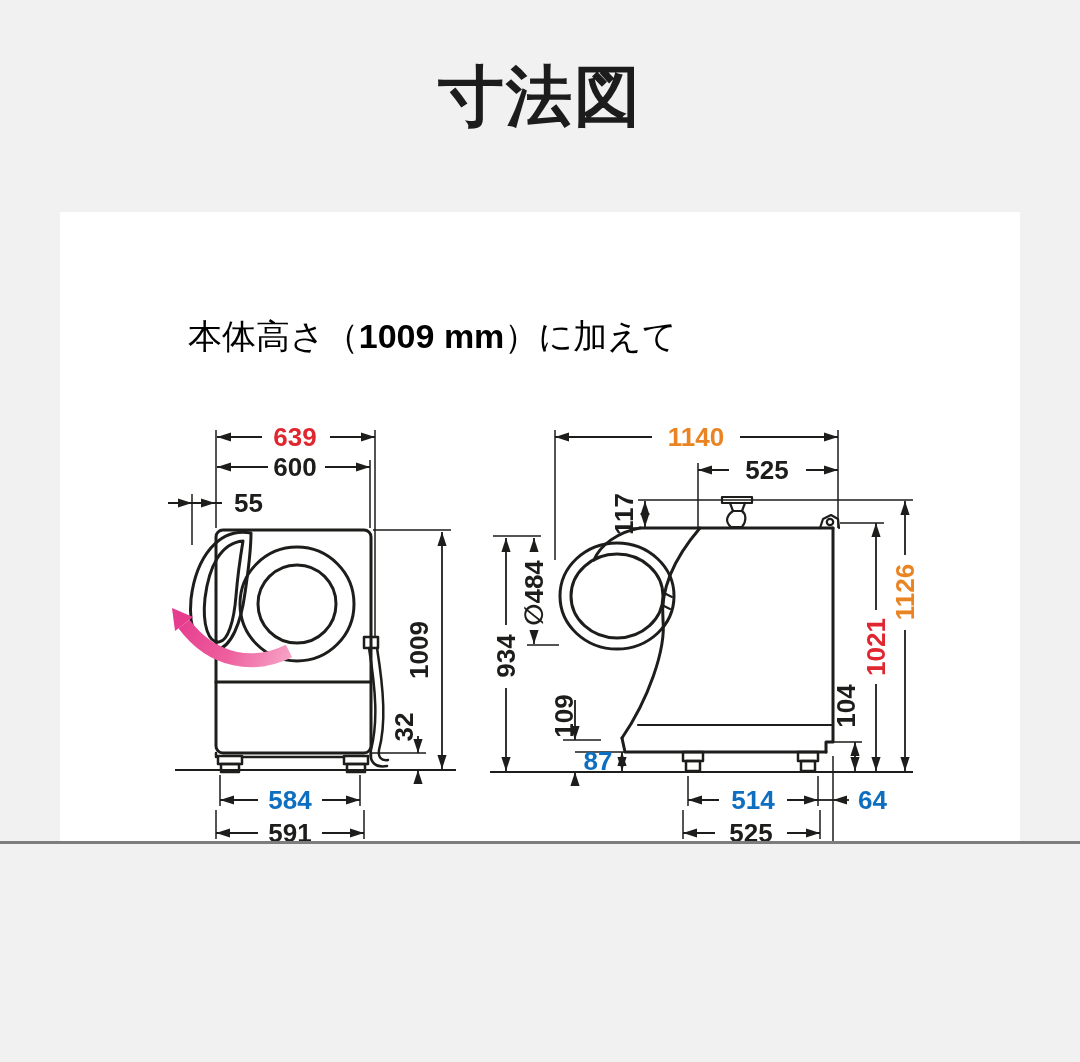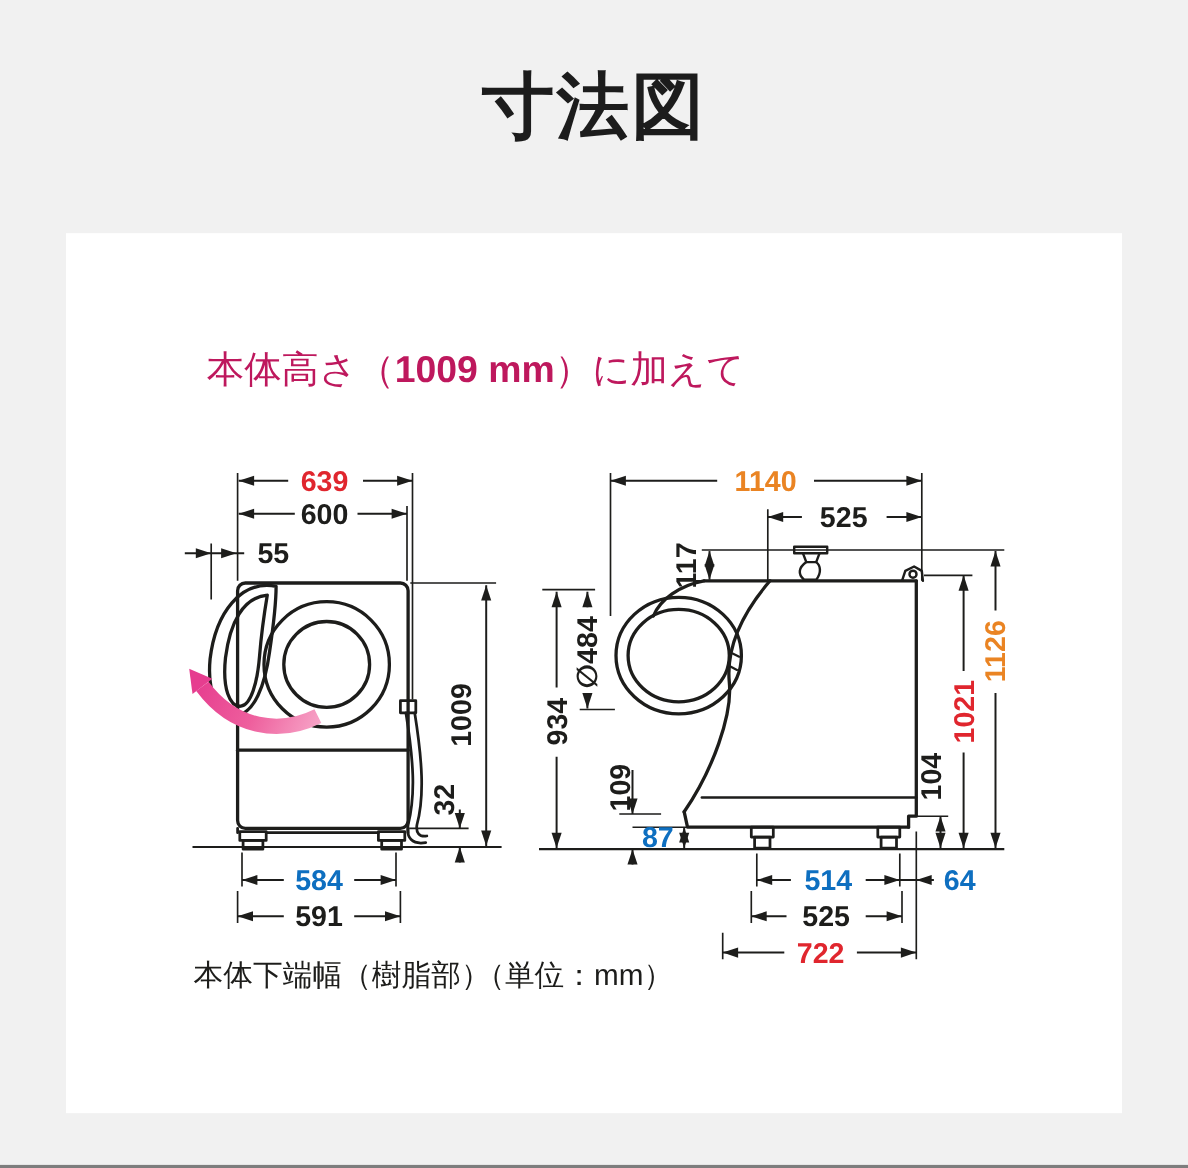--- a/index.html
+++ b/index.html
@@ -1,21 +1,21 @@
 <!DOCTYPE html>
 <html><head>
 <meta charset="utf-8">
 <style>
   html,body{margin:0;padding:0;background:#f1f1f1;}
-  #screen{position:relative;width:1080px;height:1062px;background:#f1f1f1;overflow:hidden;
+  #screen{position:relative;width:1080px;height:844px;background:#f1f1f1;overflow:hidden;
           font-family:"Liberation Sans","DejaVu Sans",sans-serif;}
   .card{position:absolute;left:60px;top:212px;width:960px;height:800px;background:#ffffff;}
   .page-title{position:absolute;left:0;top:52px;width:100%;text-align:center;
               font-size:66px;font-weight:700;color:#1c1c1c;letter-spacing:2px;}
-  .note{position:absolute;left:188px;top:314px;color:#be185d;font-size:34px;line-height:45px;
+  .note{position:absolute;left:188px;top:314px;color:#000000;font-size:34px;line-height:45px;
         font-weight:500;white-space:nowrap;}
   .note b{font-weight:700;}
   .caption{position:absolute;top:868px;font-size:27px;color:#1d1d1b;white-space:nowrap;}
   .caption.width-label{left:176px;}
   .caption.unit-label{left:432px;}
   .bottom-strip{position:absolute;left:0;bottom:0;width:100%;height:3px;background:#7d7d7d;}
   svg{position:absolute;left:0;top:0;}
   svg text{font-family:"Liberation Sans","DejaVu Sans",sans-serif;font-size:26px;font-weight:700;}
 </style>
 </head>

